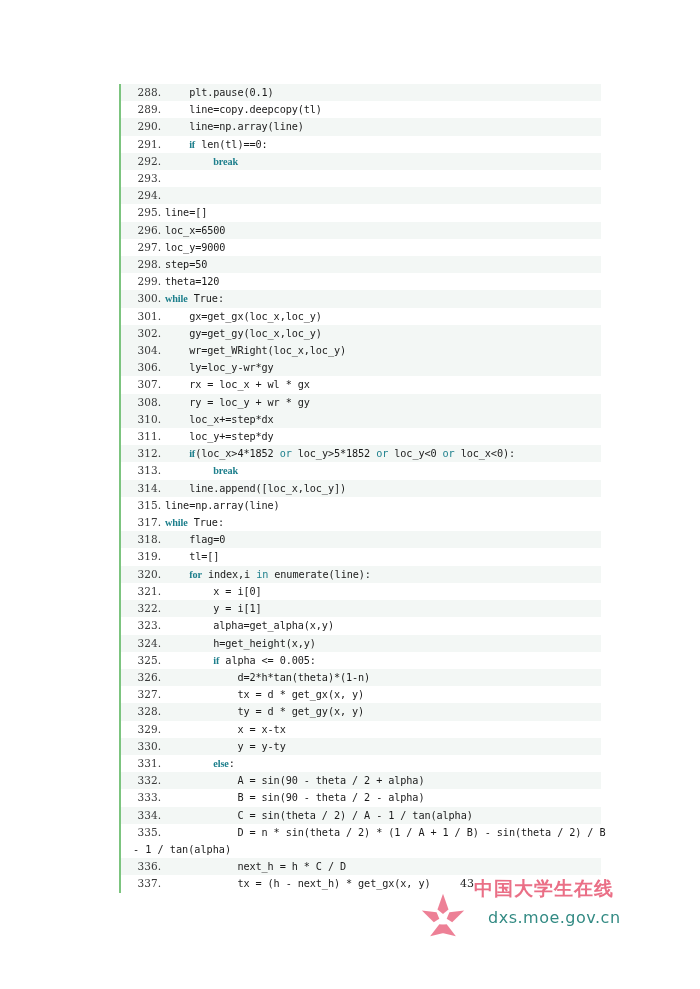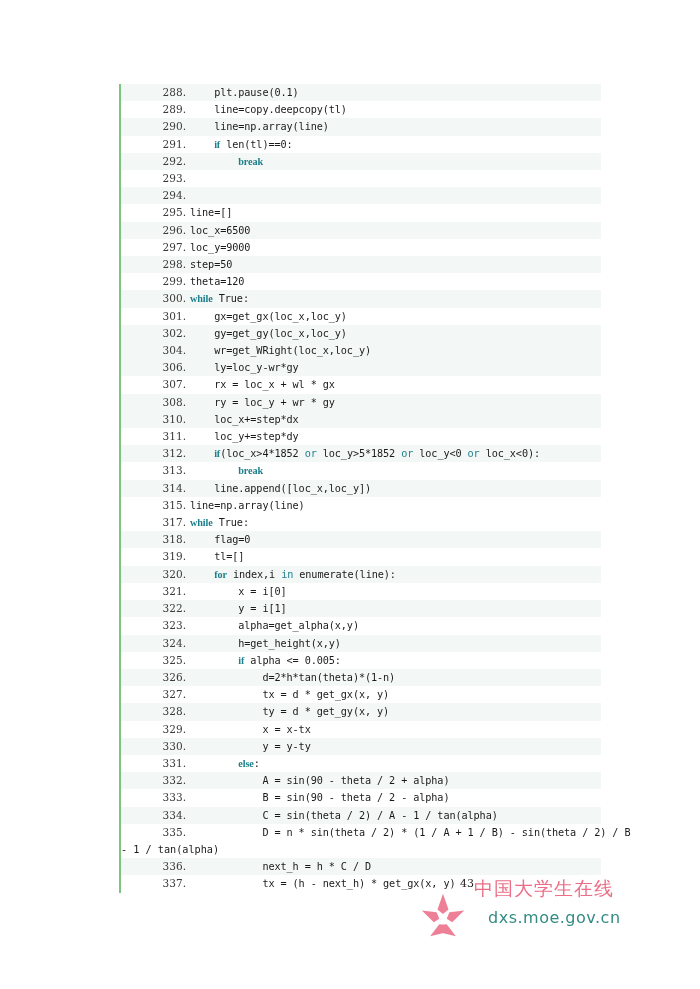--- a/index.html
+++ b/index.html
@@ -51,38 +51,37 @@
 
   .lno {
     width: 44px;
     flex: 0 0 44px;
     text-align: right;
     padding-right: 4px;
     box-sizing: border-box;
     color: #3a3a3a;
     font-family: "DejaVu Serif", serif;
     font-size: 10.5px;
-    margin-left: 25px;
   }
 
   .code {
     flex: 1 1 auto;
     color: #1a1a1a;
     font-family: "DejaVu Sans Mono", monospace;
     font-size: 10.2px;
     letter-spacing: -0.1px;
   }
   .code .kw { color: #1d7f8c; font-weight: bold; font-family: Liberation Serif, serif; }
   .code .kw2 { color: #1d7f8c; }
   .wrap-cont {
     white-space: pre;
     font-family: "DejaVu Sans Mono", monospace;
     font-size: 10.2px;
     color: #1a1a1a;
-    padding-left: 0px;
+    padding-left: 12px;
   }
 
   .page-number {
     position: absolute;
     left: 460px;
     top: 877px;
     font-family: "DejaVu Serif", serif;
     font-size: 11px;
     color: #222;
   }
@@ -103,21 +102,21 @@
     width: 46px;
     height: 46px;
     opacity: 0.85;
   }
   .wm-cn {
     position: absolute;
     left: 54px;
     top: 8px;
     font-family: "DejaVu Sans", sans-serif;
     font-size: 19px;
-    font-weight: normal;
+    font-weight: bold;
     color: #e8607a;
     letter-spacing: 1px;
     opacity: 0.9;
     white-space: nowrap;
   }
   .wm-url {
     position: absolute;
     left: 68px;
     top: 40px;
     font-family: "DejaVu Sans", sans-serif;

